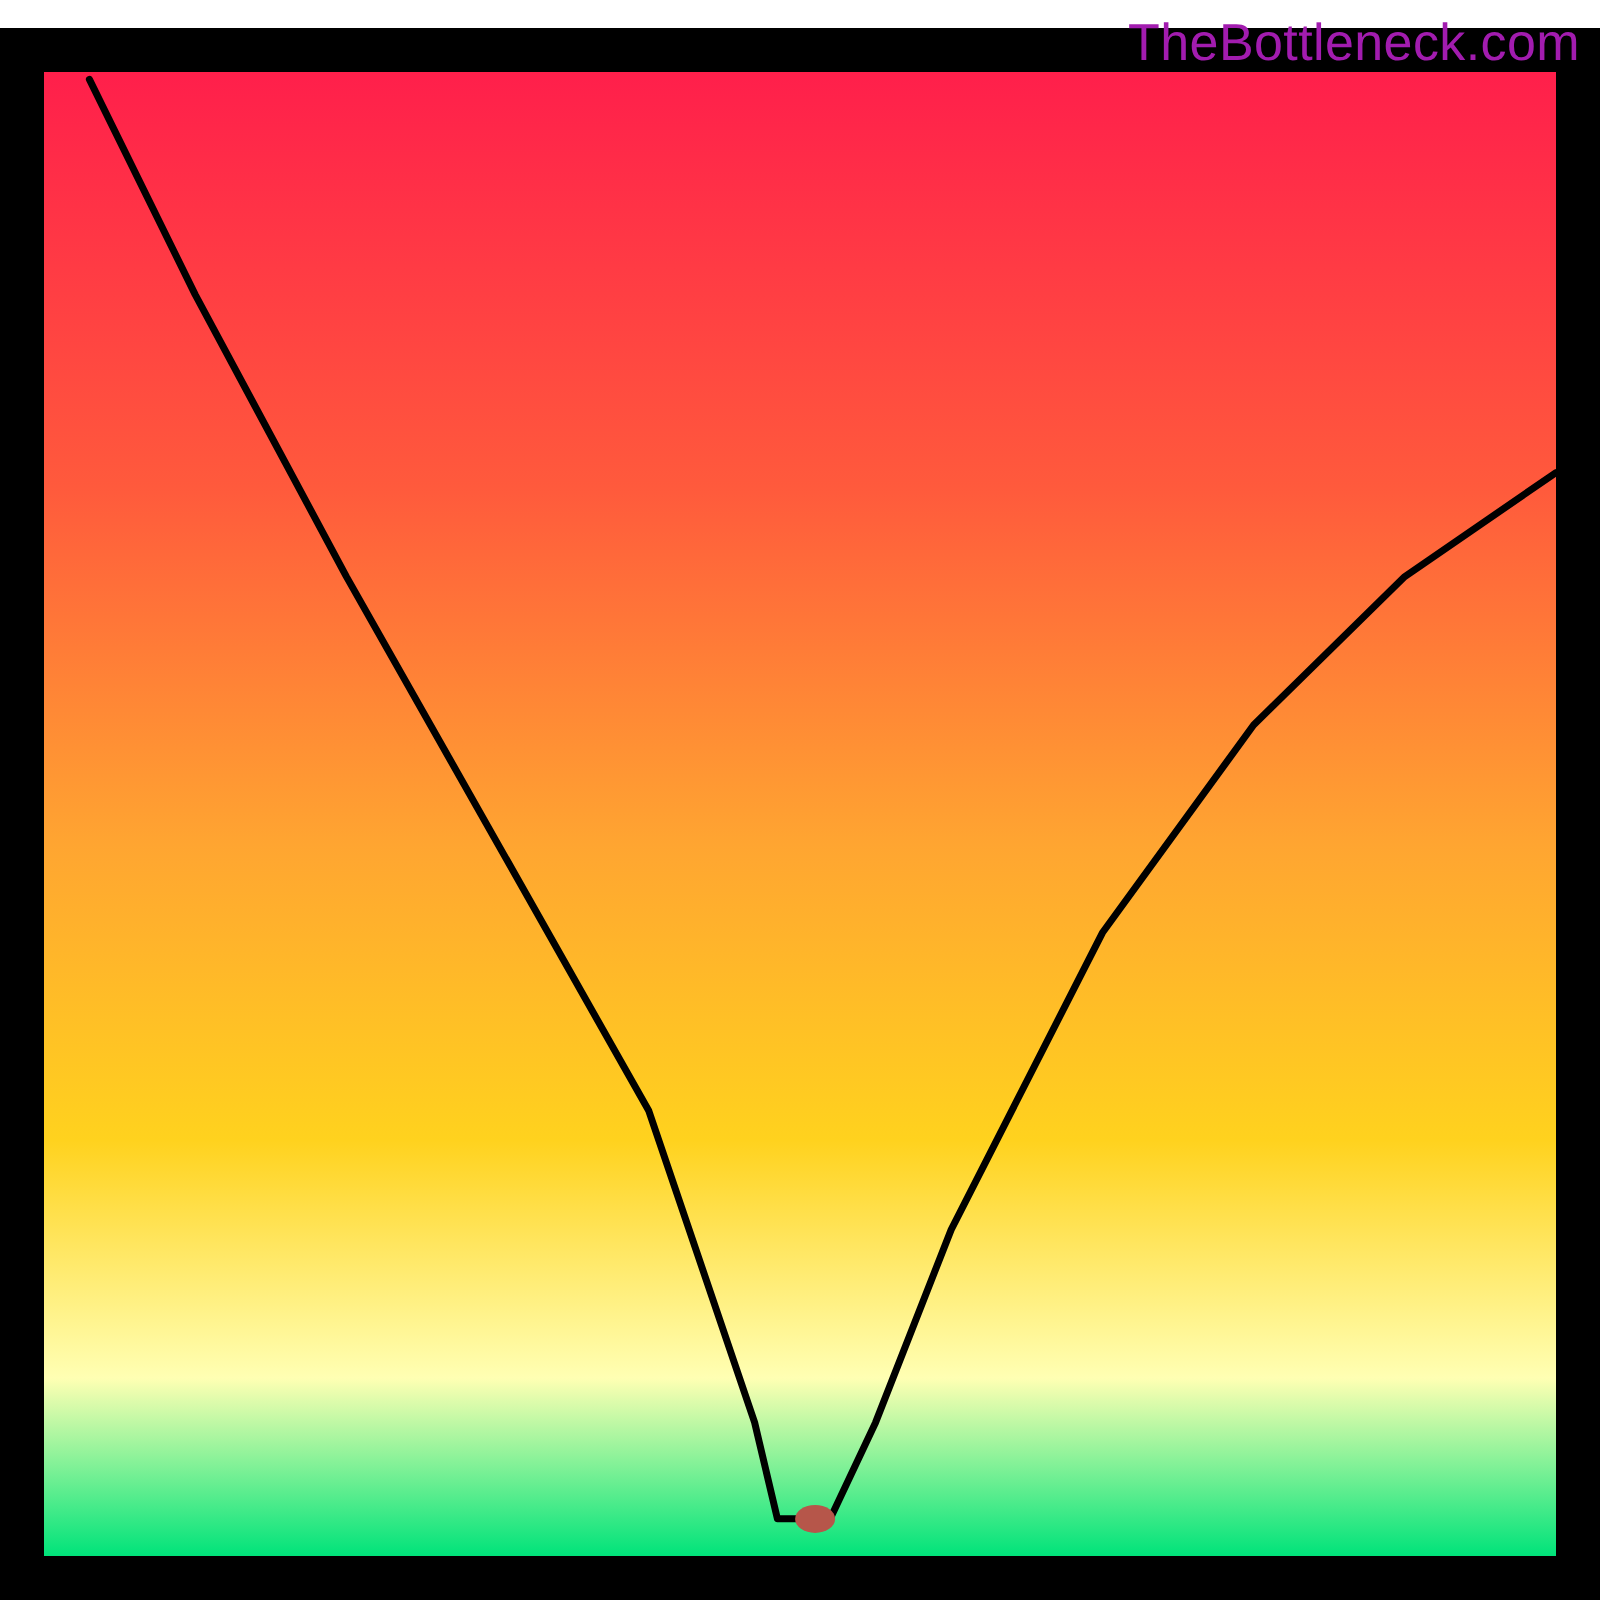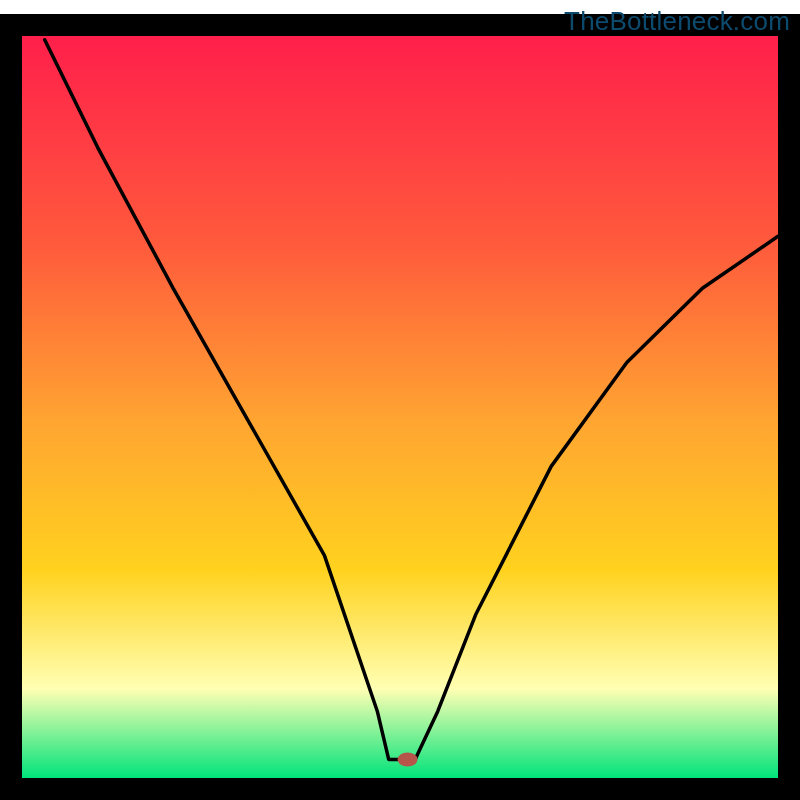--- a/index.html
+++ b/index.html
@@ -1,17 +1,17 @@
 <!DOCTYPE html>
 <html><head>
 <meta charset="utf-8">
 <style>
   html,body{margin:0;padding:0;width:800px;height:800px;overflow:hidden;background:#fff;font-family:Arial,Helvetica,sans-serif}
   .wrap{position:relative;width:800px;height:800px}
-  .watermark{position:absolute;top:6px;right:10px;font-size:26px;color:#0c4a6e;font-weight:400;letter-spacing:.2px}
+  .watermark{position:absolute;top:6px;right:10px;font-size:26px;color:#a21caf;font-weight:400;letter-spacing:.2px}
   svg{display:block}
 </style>
 </head>
 <body>
 <div class="wrap">
 
 <div class="watermark">TheBottleneck.com</div>
 
 <svg id="chart-svg" width="800" height="800" viewBox="0 0 800 800">
   <defs>

